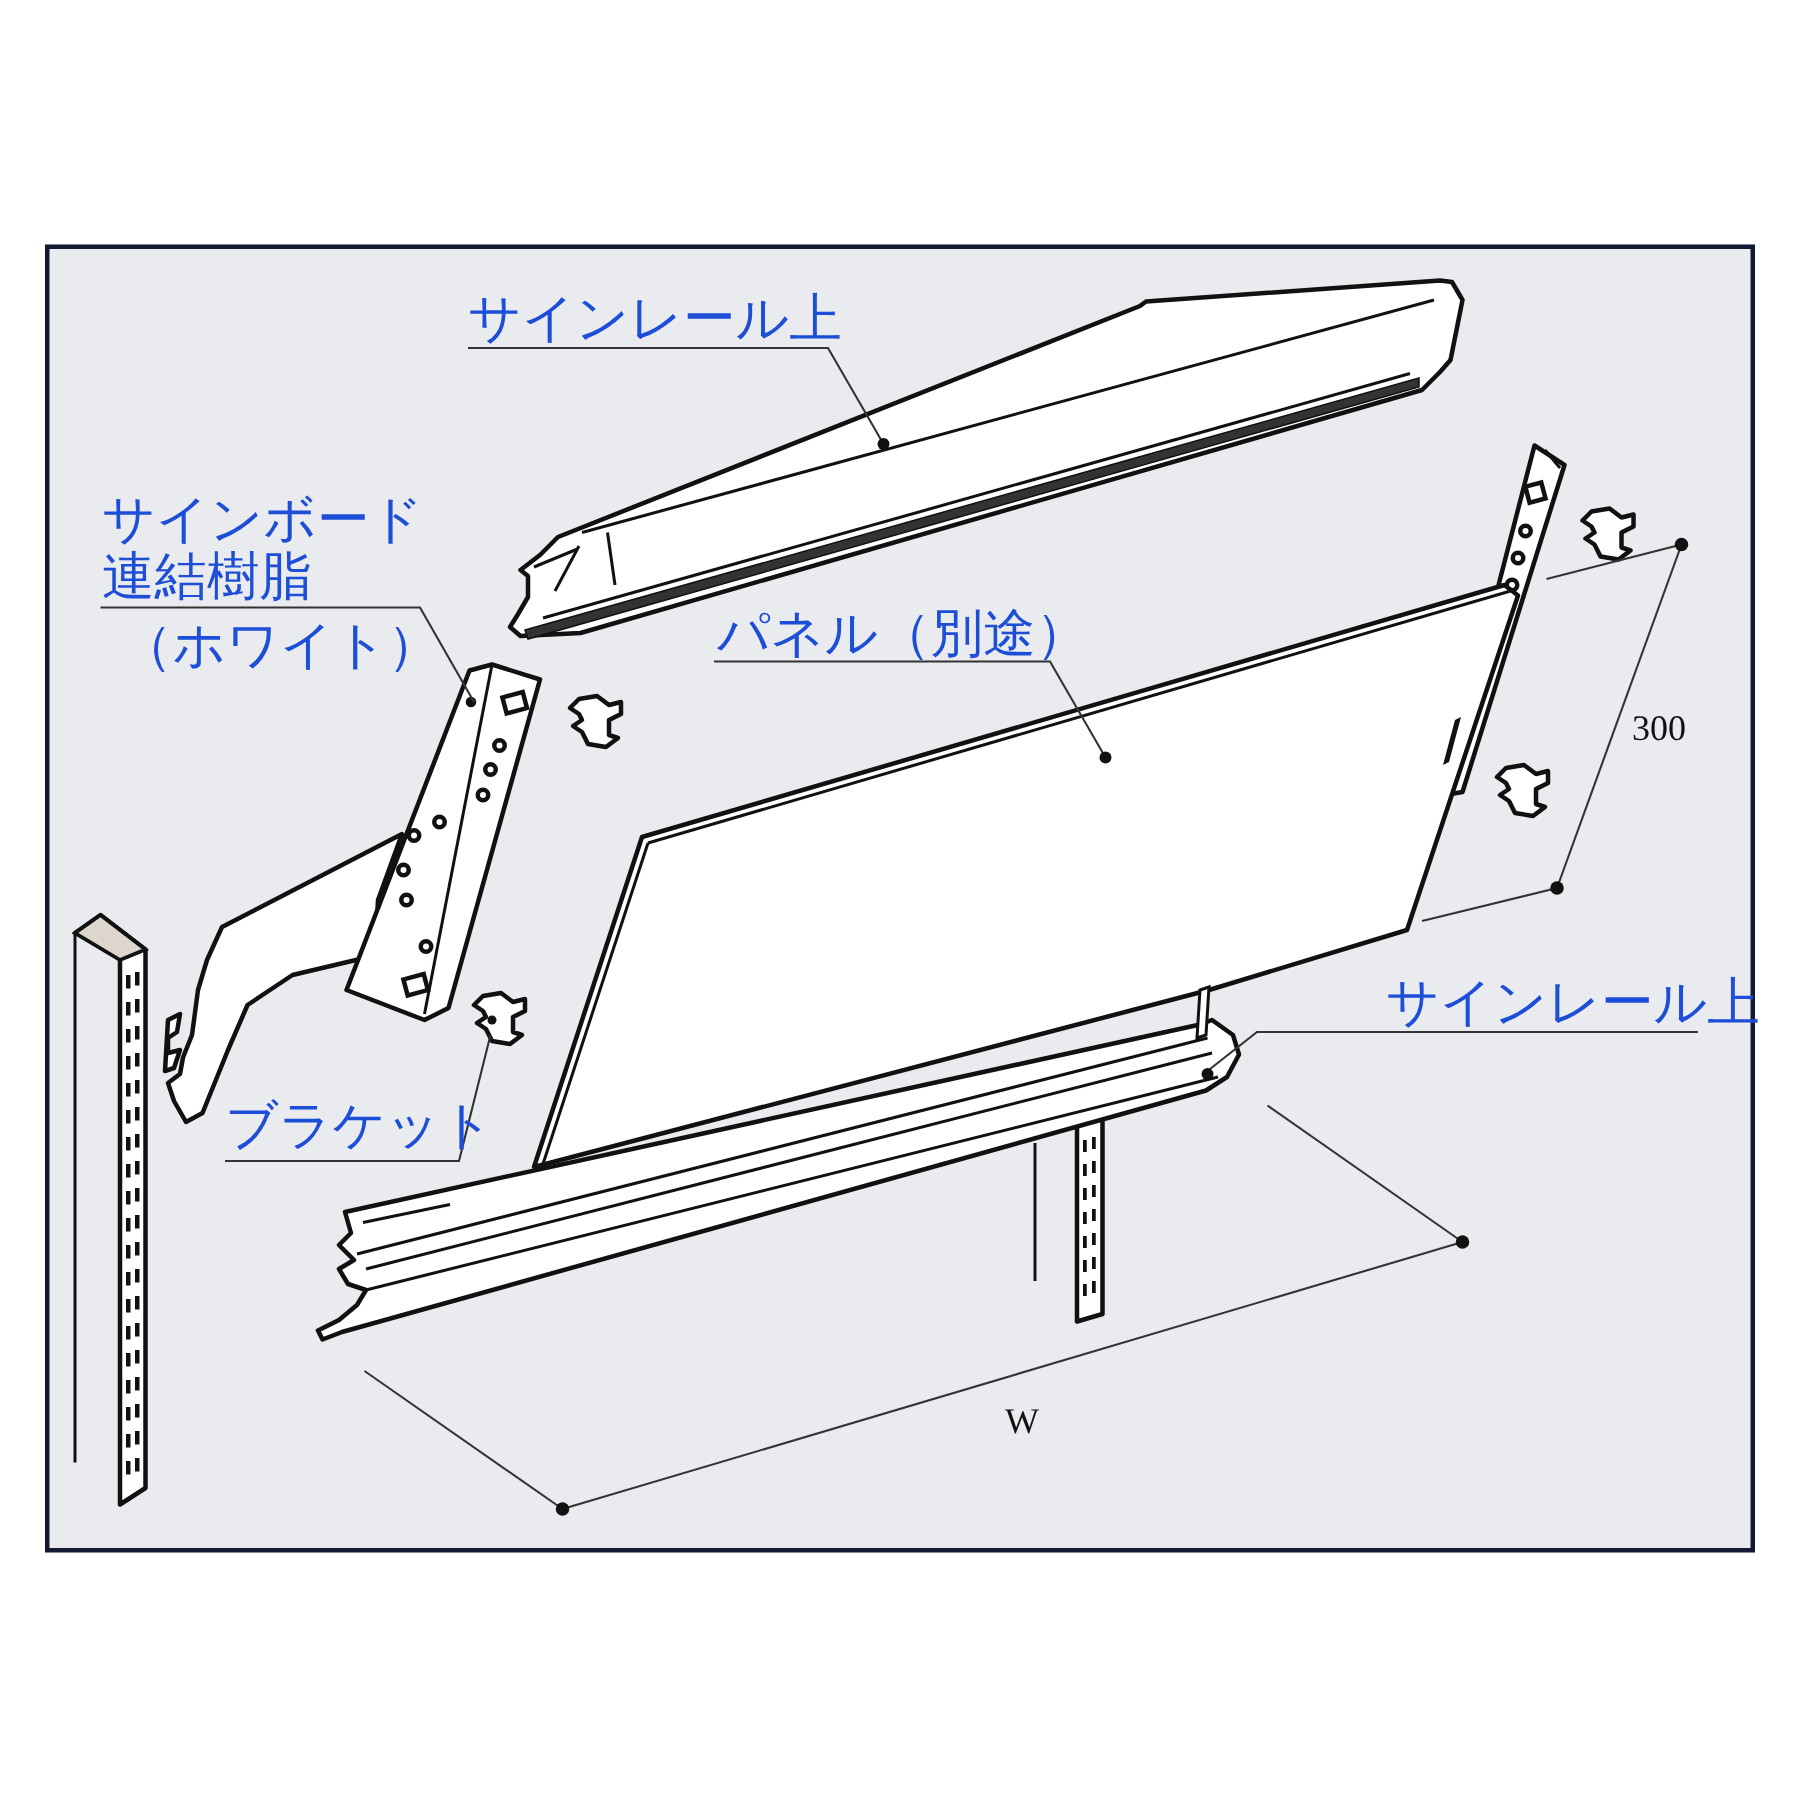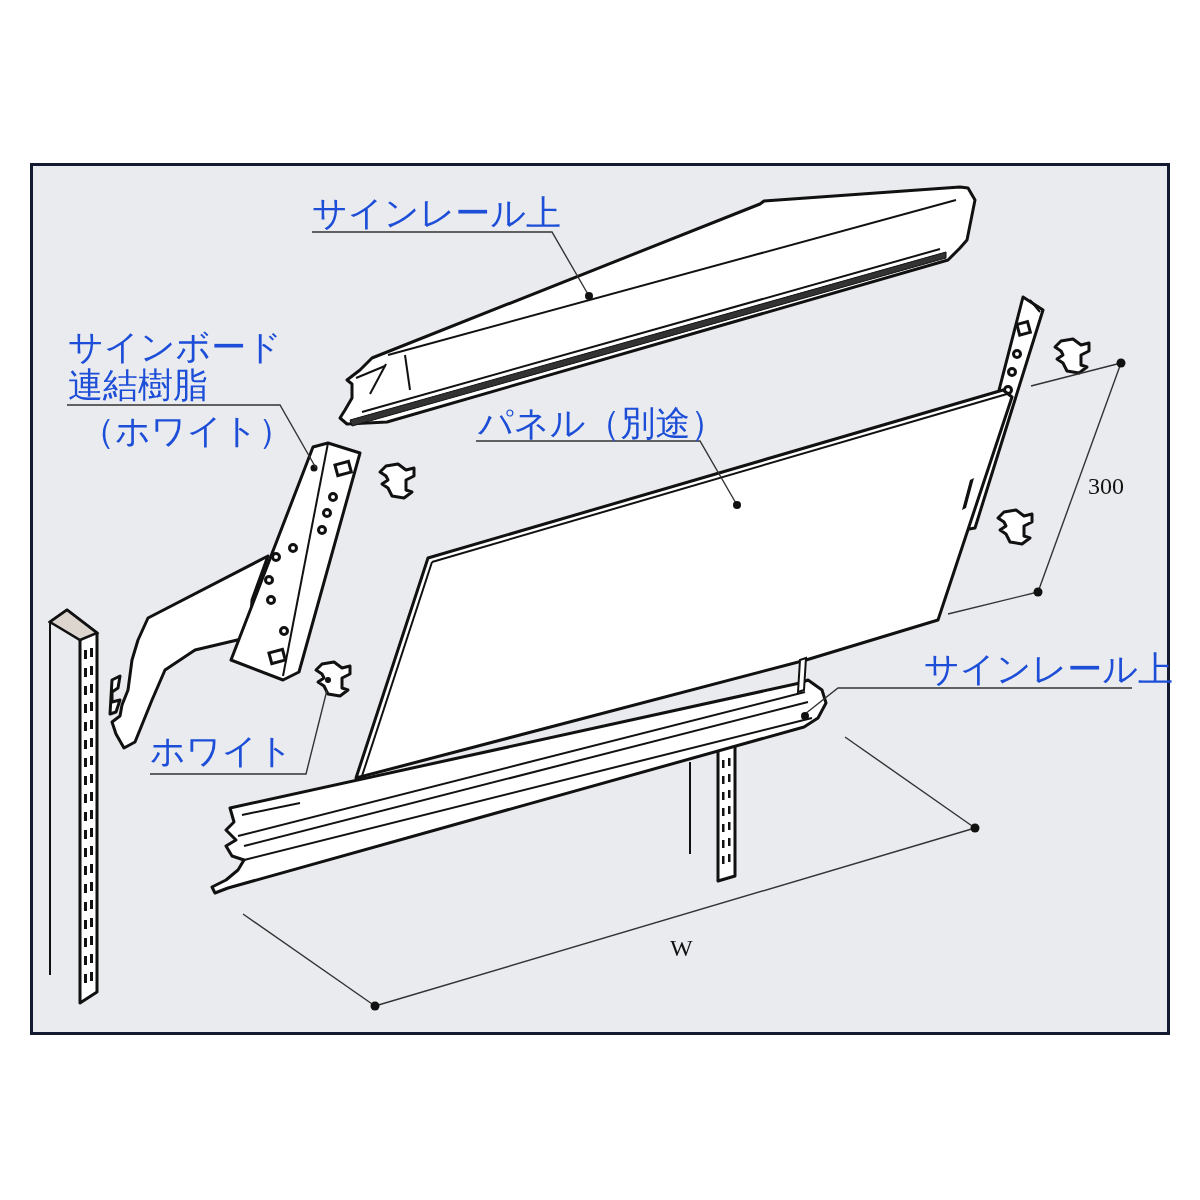--- a/index.html
+++ b/index.html
@@ -182,16 +182,16 @@
     <circle class="dot" cx="975" cy="828" r="4.5"></circle>
     <circle class="dot" cx="375" cy="1006" r="4.5"></circle>
   </g>
 </svg>
 
 <div class="label" style="left:312px; top:196px;">サインレール上</div>
 <div class="label" style="left:68px; top:330px;">サインボード</div>
 <div class="label" style="left:68px; top:368px;">連結樹脂</div>
 <div class="label" style="left:80px; top:414px;">（ホワイト）</div>
 <div class="label" style="left:478px; top:406px;">パネル（別途）</div>
-<div class="label" style="left:150px; top:734px;">ホワイト</div>
+<div class="label" style="left:150px; top:734px;">ブラケット</div>
 <div class="label" style="left:924px; top:652px;">サインレール上</div>
 <div class="dim" style="left:1088px; top:474px;">300</div>
 <div class="dim" style="left:670px; top:936px;">W</div>
 
 </body></html>

